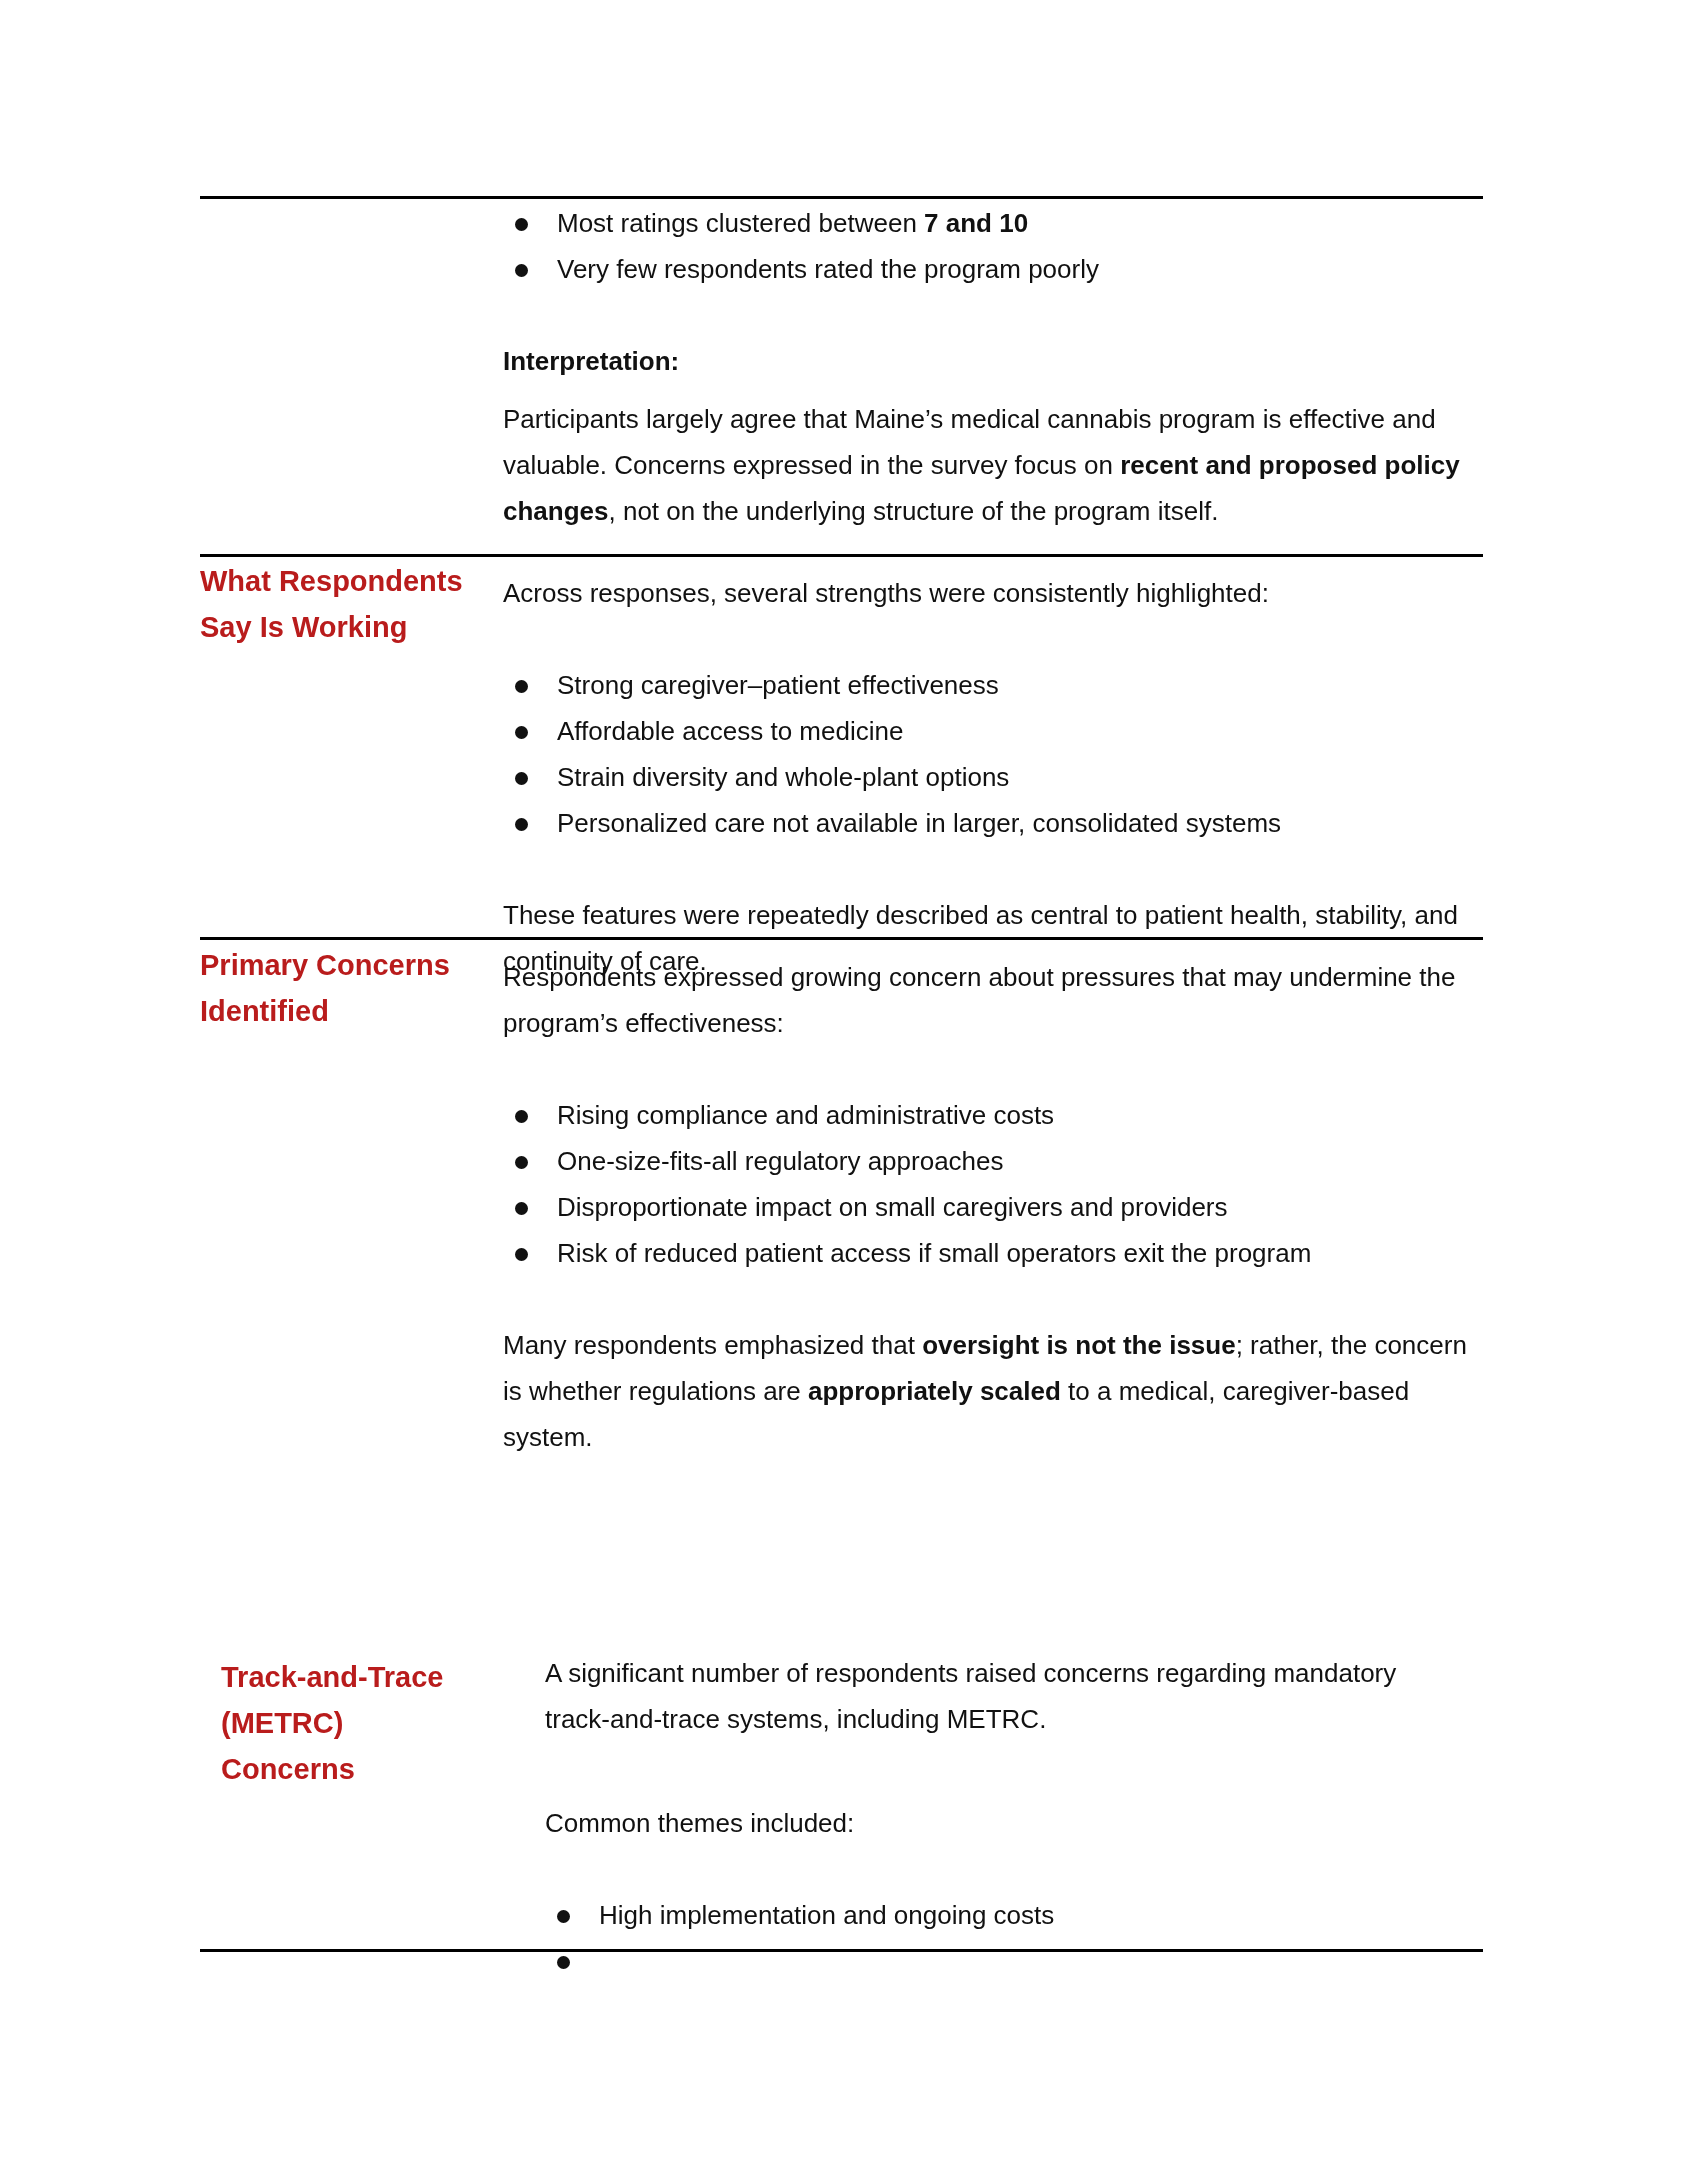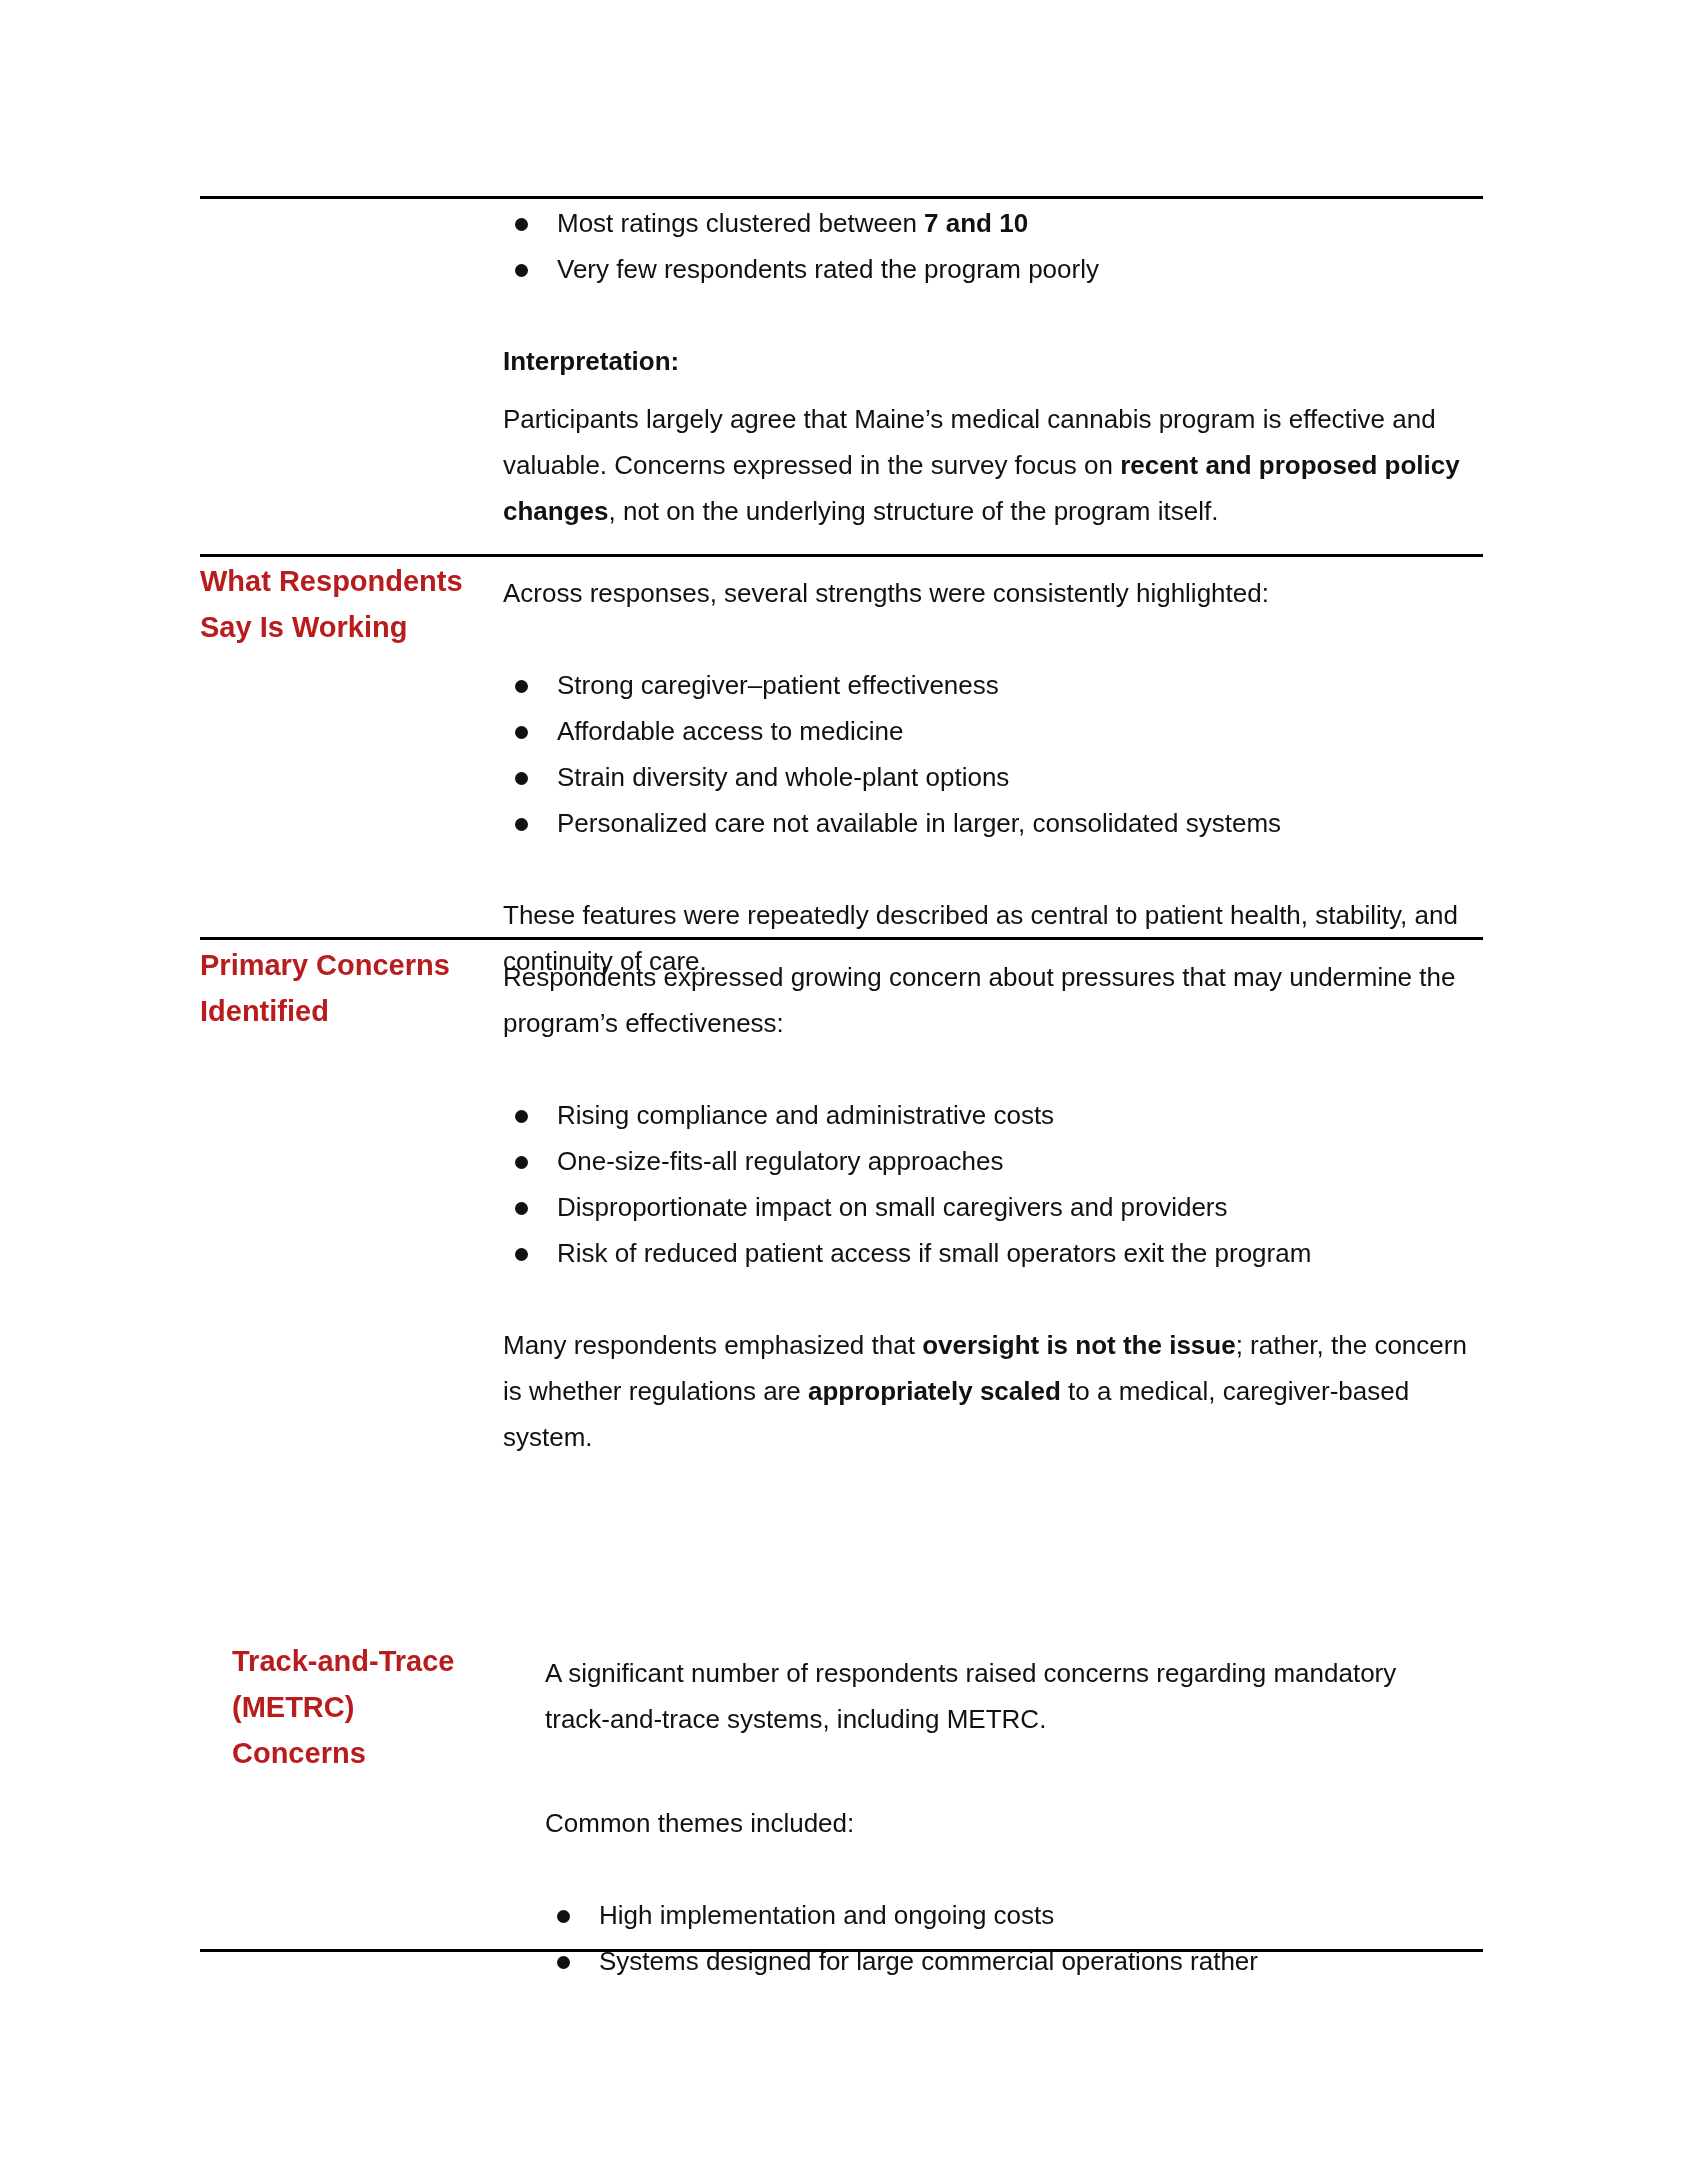--- a/index.html
+++ b/index.html
@@ -21,21 +21,21 @@
   }
   .cell p { margin: 12px; }
   .cell b { font-weight: bold; }
   ul.bul { list-style: none; margin: 0; padding: 0; }
   ul.bul li { position: relative; padding-left: 66px; }
   ul.bul li .dot {
     position: absolute; left: 24px; top: 18px; width: 13px; height: 13px;
     border-radius: 50%; background: #111;
   }
 
-  .track-label { left: 232px; width: 277px; }
+  .track-label { left: 221px; width: 277px; margin-top: 16px; }
   .track-cell { left: 533px; width: 950px; }
 </style>
 </head>
 <body>
 
 <div class="rule" style="top:196px"></div>
 <div class="rule" style="top:554px"></div>
 <div class="rule" style="top:937px"></div>
 <div class="rule" style="top:1949px"></div>
 
@@ -84,16 +84,16 @@
 </div>
 
 <div class="label track-label" style="top:1638px; width:257px">Track-and-Trace (METRC) Concerns</div>
 <div class="cell track-cell" style="top:1638px">
   <p style="padding-right:40px">A significant number of respondents raised concerns regarding mandatory track-and-trace systems, including METRC.</p>
   <div style="height:34px"></div>
   <p>Common themes included:</p>
   <div style="height:34px"></div>
   <ul class="bul">
     <li><span class="dot"></span><span>High implementation and ongoing costs</span></li>
-    <li><span class="dot"></span><span>Systems designed for large commercial operations rather</span></li>
+    <li><span class="dot"></span></li>
   </ul>
 </div>
 
 
 </body></html>

